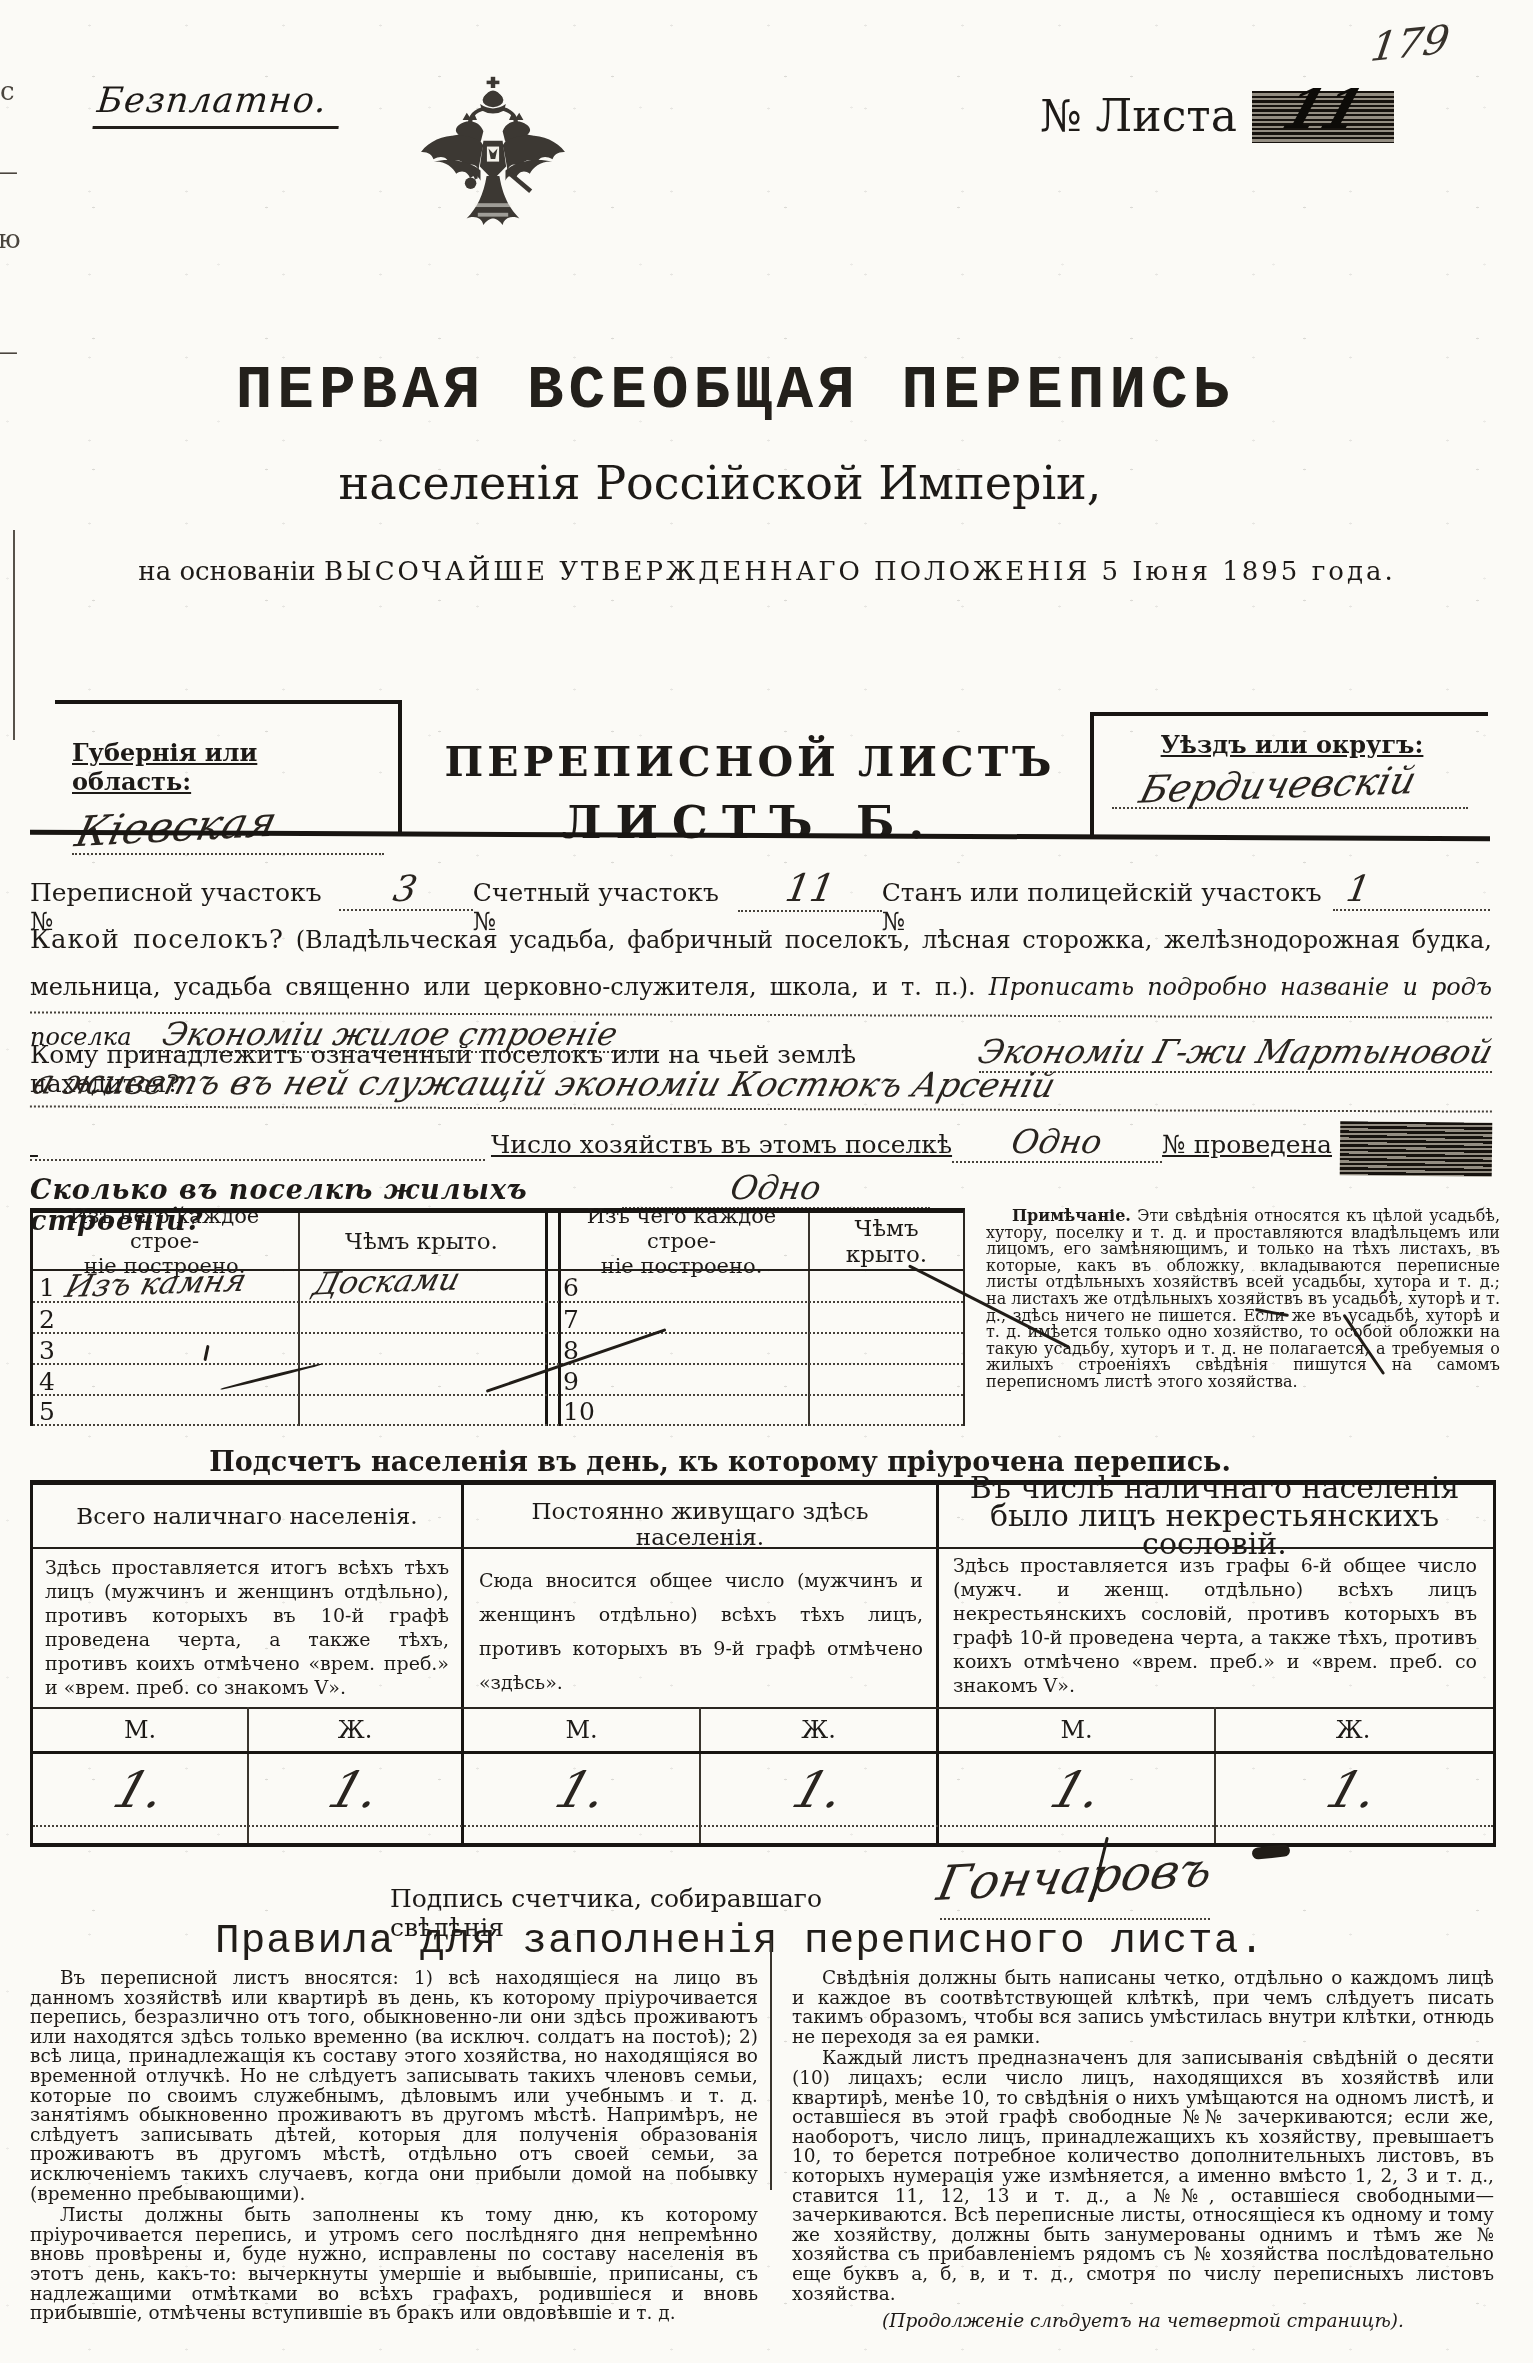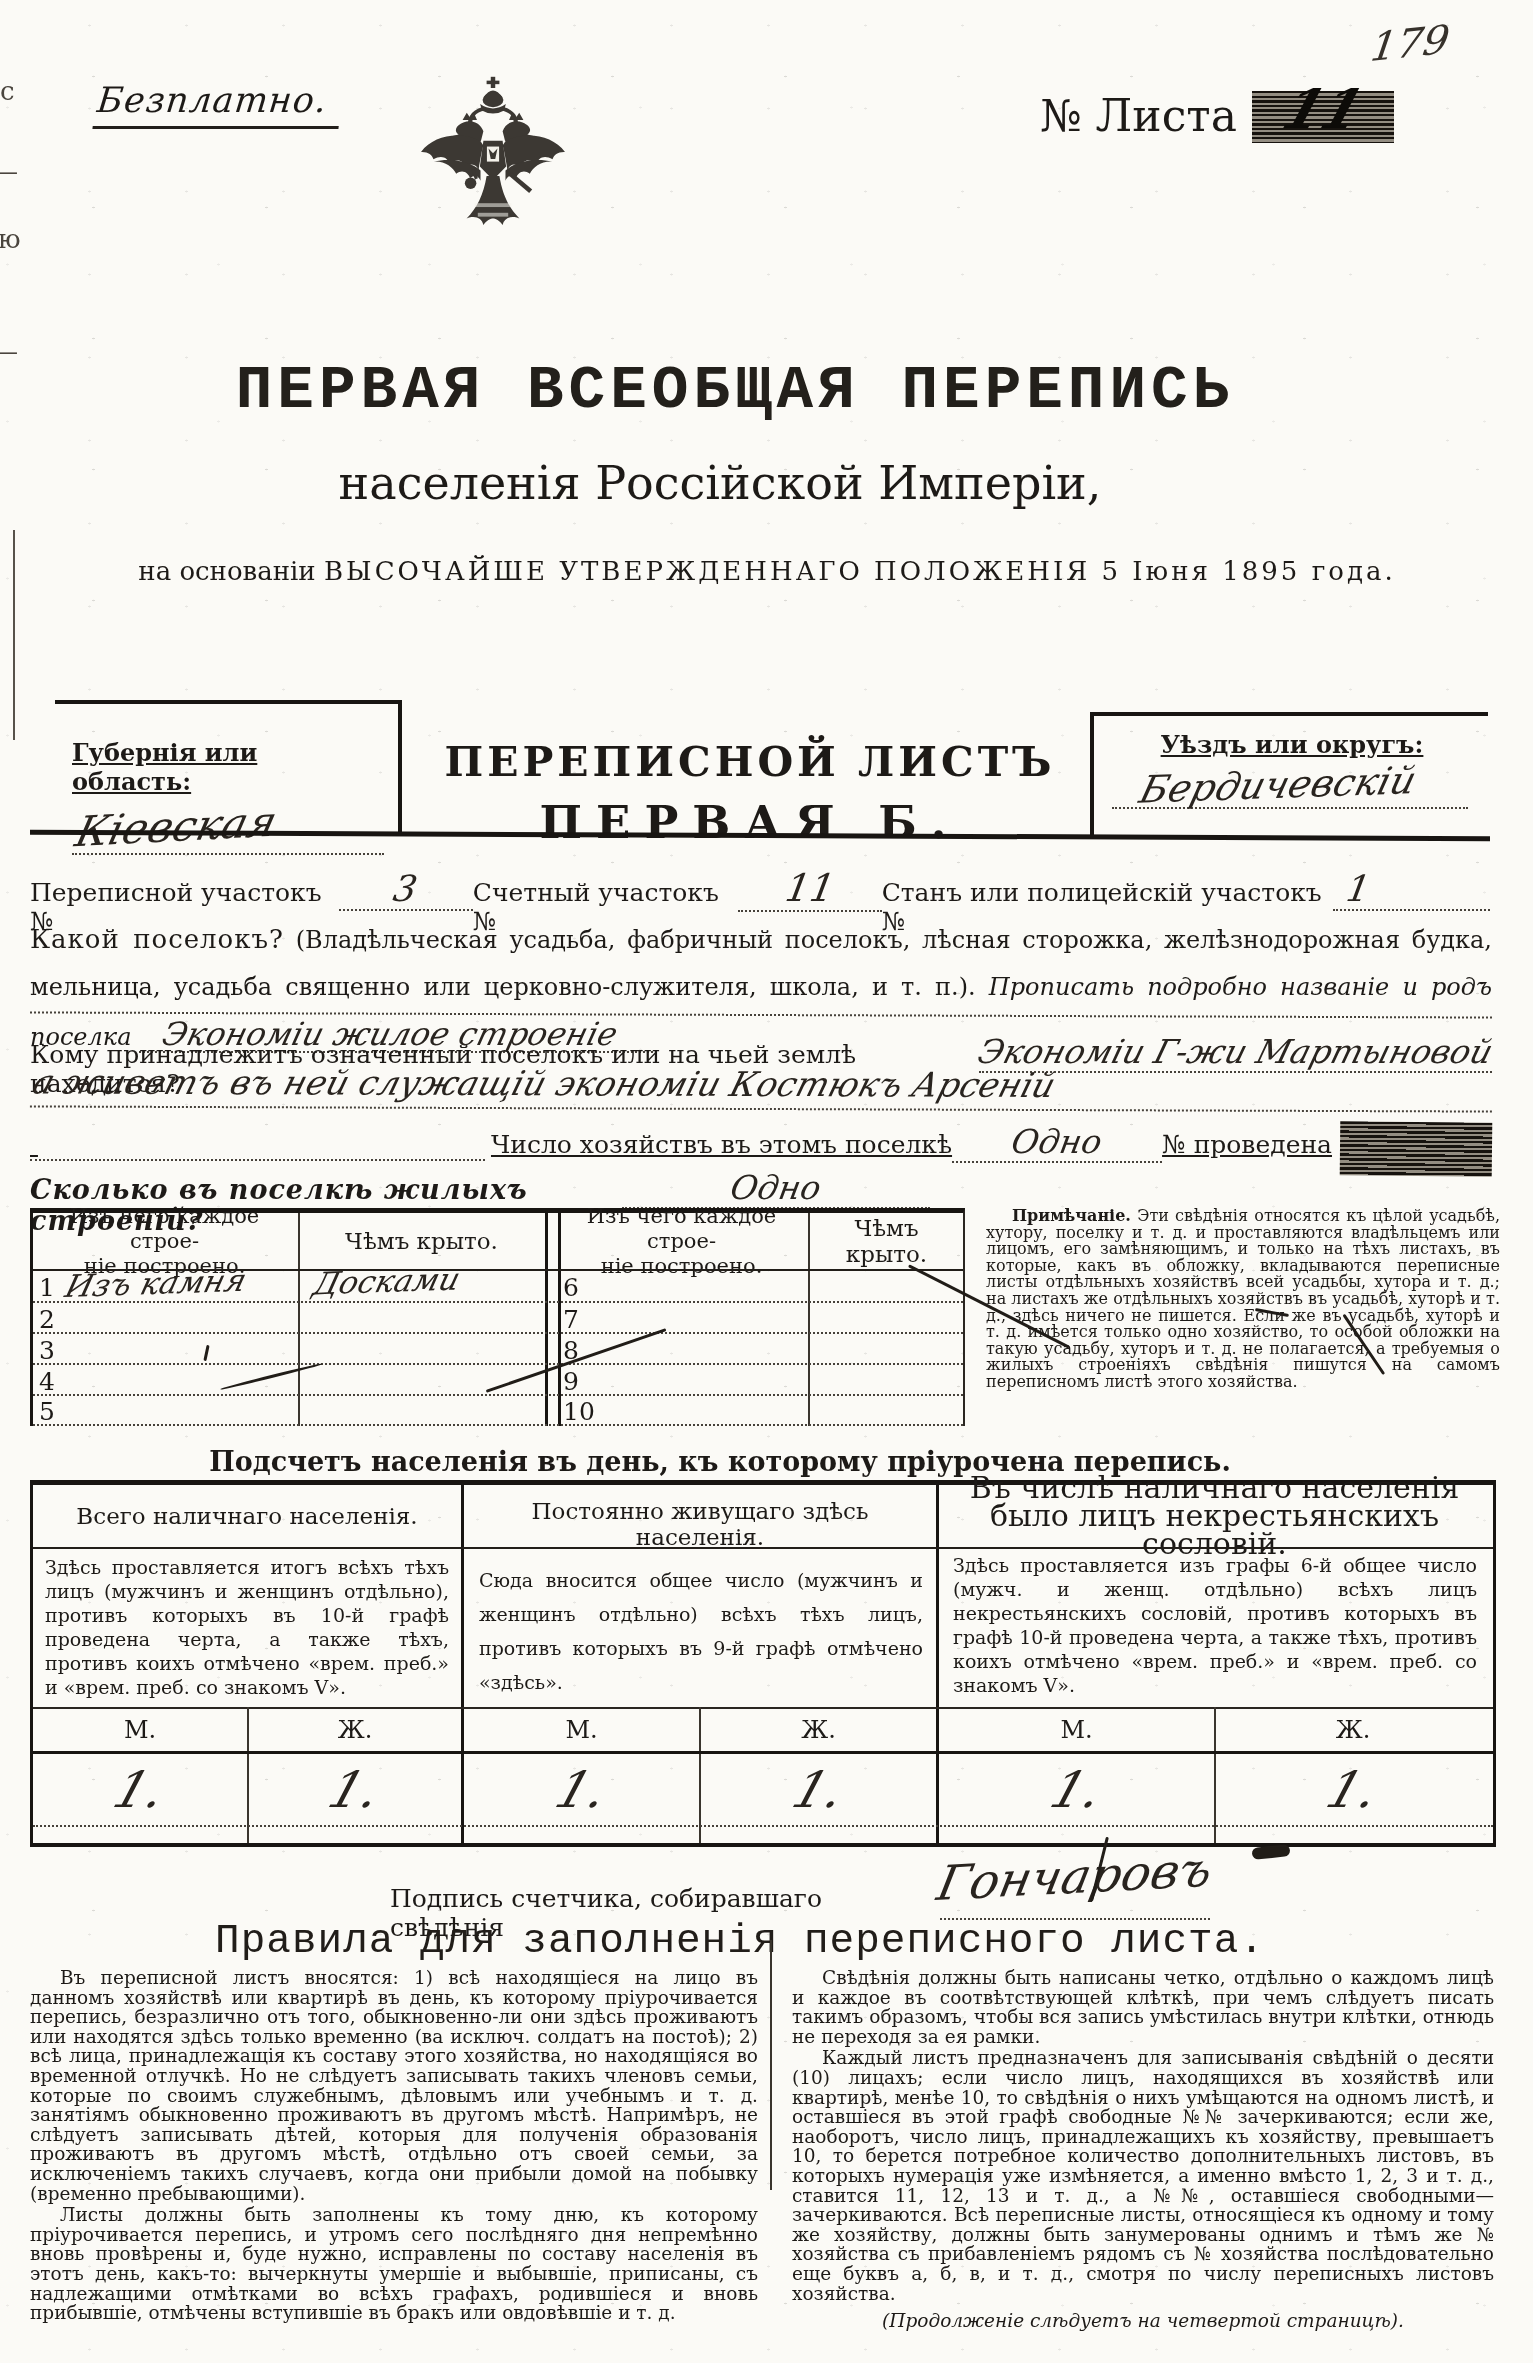--- a/index.html
+++ b/index.html
@@ -97,21 +97,21 @@
 
 <div class="abs rule" style="left:55px;top:700px;width:347px;height:4px;"></div>
 <div class="abs rule" style="left:398px;top:700px;width:4px;height:136px;"></div>
 <div class="abs" style="left:72px;top:738px;width:310px;">
   <div class="serif" style="font-size:24px;font-weight:bold;text-decoration:underline;">Губернія или область:</div>
   <span class="hw" style="font-size:42px;margin:6px 0 0 6px;transform:skewX(-16deg) rotate(-3deg);">Кіевская</span>
   <div class="dotline" style="width:312px;margin-top:2px;"></div>
 </div>
 
 <div class="abs serif" style="left:420px;top:738px;width:660px;text-align:center;font-size:41px;font-weight:bold;letter-spacing:4px;">ПЕРЕПИСНОЙ ЛИСТЪ</div>
-<div class="abs serif" style="left:420px;top:796px;width:660px;text-align:center;font-size:45px;font-weight:bold;letter-spacing:14px;">ПЕРВАЯ Б.</div>
+<div class="abs serif" style="left:420px;top:796px;width:660px;text-align:center;font-size:45px;font-weight:bold;letter-spacing:14px;">ЛИСТЪ Б.</div>
 
 <div class="abs rule" style="left:1090px;top:712px;width:398px;height:4px;"></div>
 <div class="abs rule" style="left:1090px;top:712px;width:4px;height:124px;"></div>
 <div class="abs" style="left:1112px;top:730px;width:360px;">
   <div class="serif" style="font-size:24px;font-weight:bold;text-align:center;text-decoration:underline;">Уѣздъ или округъ:</div>
   <span class="hw" style="font-size:38px;margin:4px 0 0 30px;transform:skewX(-16deg) rotate(-2deg);">Бердичевскій</span>
   <div class="dotline" style="width:356px;margin-top:0;"></div>
 </div>
 
 <div class="abs rule" style="left:30px;top:833px;width:1460px;height:5px;transform:rotate(0.25deg);"></div>

